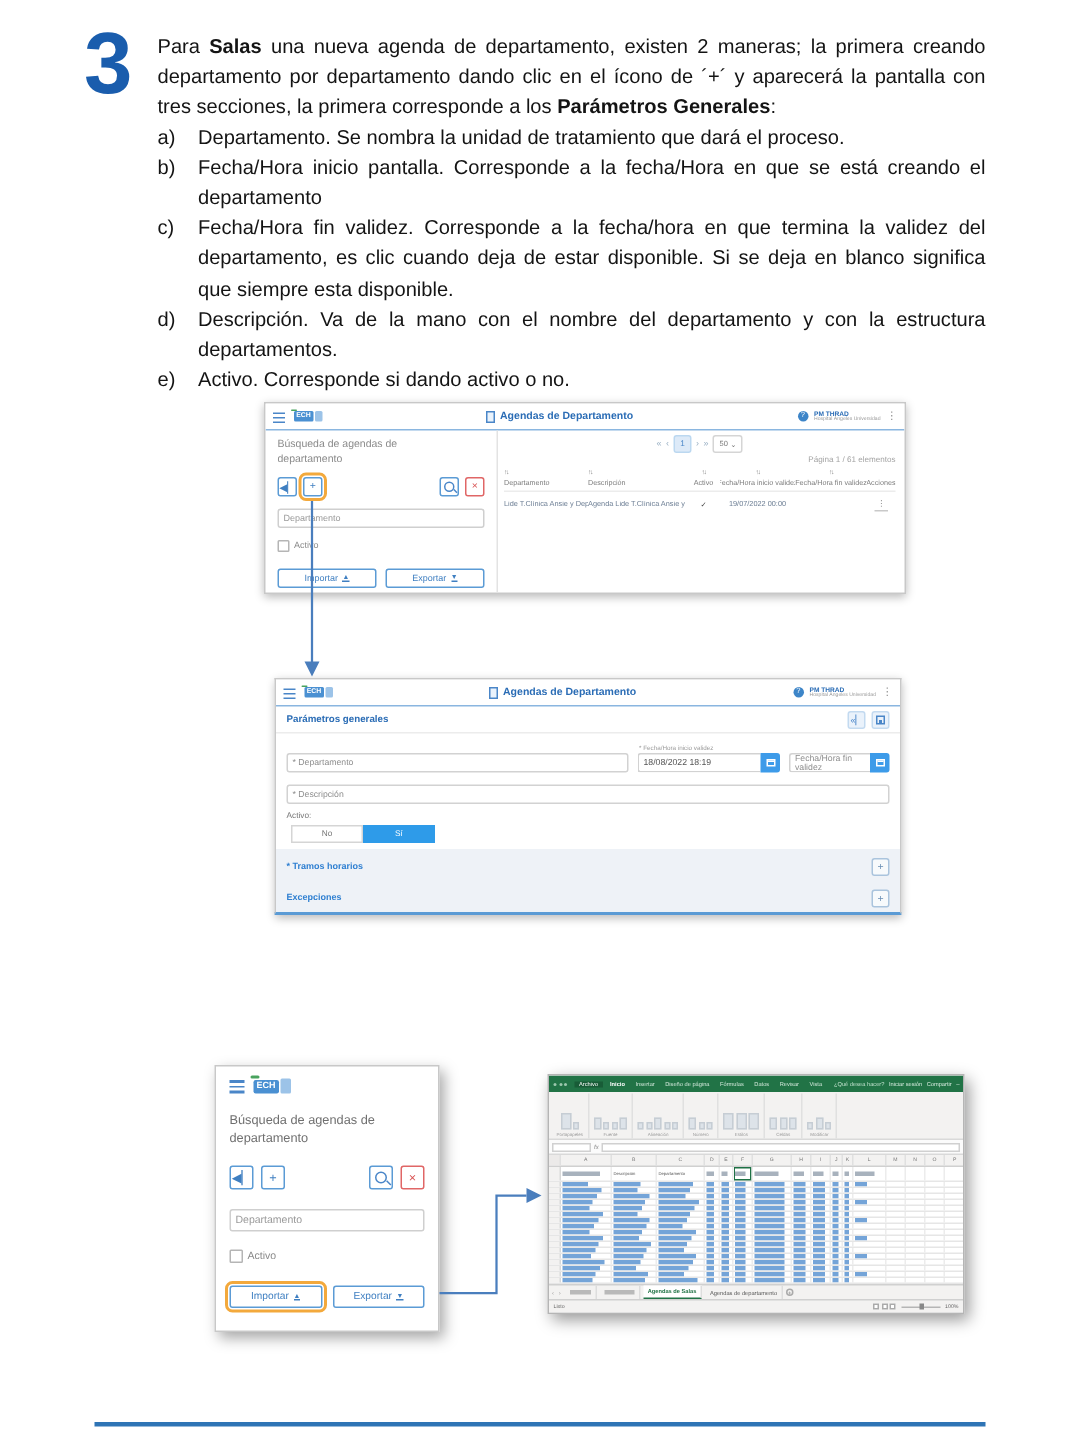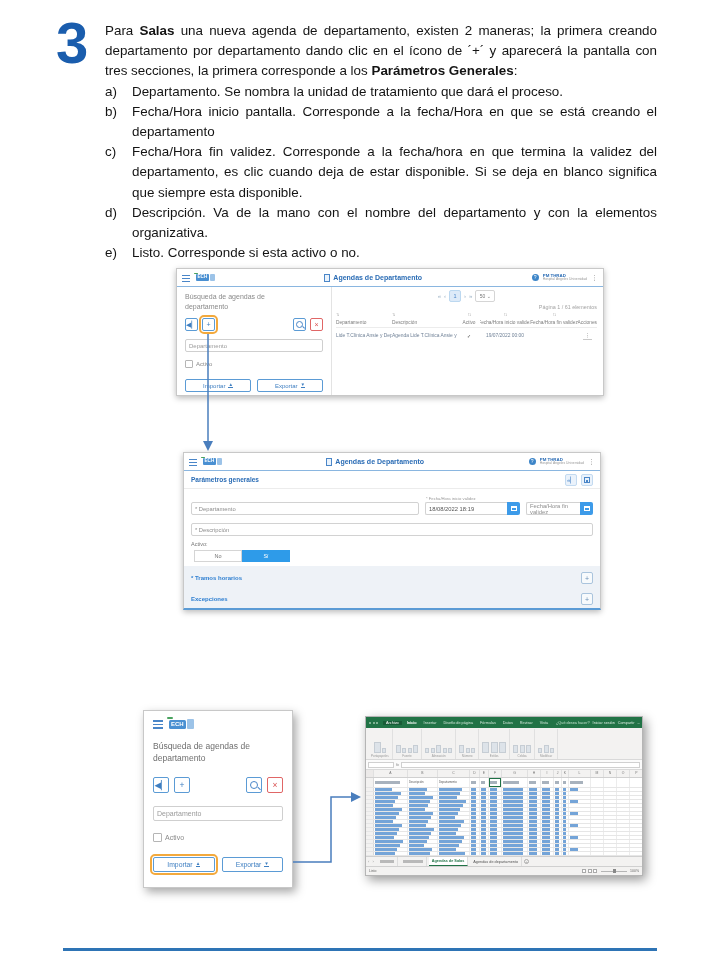--- a/index.html
+++ b/index.html
@@ -205,25 +205,25 @@
     <div class="li">
         <span class="lbl">b)</span>
         <span class="txt">Fecha/Hora inicio pantalla. Corresponde a la fecha/Hora en que se está creando el departamento</span>
       </div>
     <div class="li">
         <span class="lbl">c)</span>
         <span class="txt">Fecha/Hora fin validez. Corresponde a la fecha/hora en que termina la validez del departamento, es clic cuando deja de estar disponible. Si se deja en blanco significa que siempre esta disponible.</span>
       </div>
     <div class="li">
         <span class="lbl">d)</span>
-        <span class="txt">Descripción.  Va de la mano con el nombre del departamento y con la elementos organizativa.</span>
+        <span class="txt">Descripción.  Va de la mano con el nombre del departamento y con la estructura departamentos.</span>
       </div>
     <div class="li">
         <span class="lbl">e)</span>
-        <span class="txt">Listo.  Corresponde si esta activo o no.</span>
+        <span class="txt">Activo.  Corresponde si dando activo o no.</span>
       </div>
   </div>
 
   <div id="shot1" class="shot">
     <div class="app-header">
       <div class="hamb">
           <i></i>
           <i></i>
           <i></i>
         </div>

